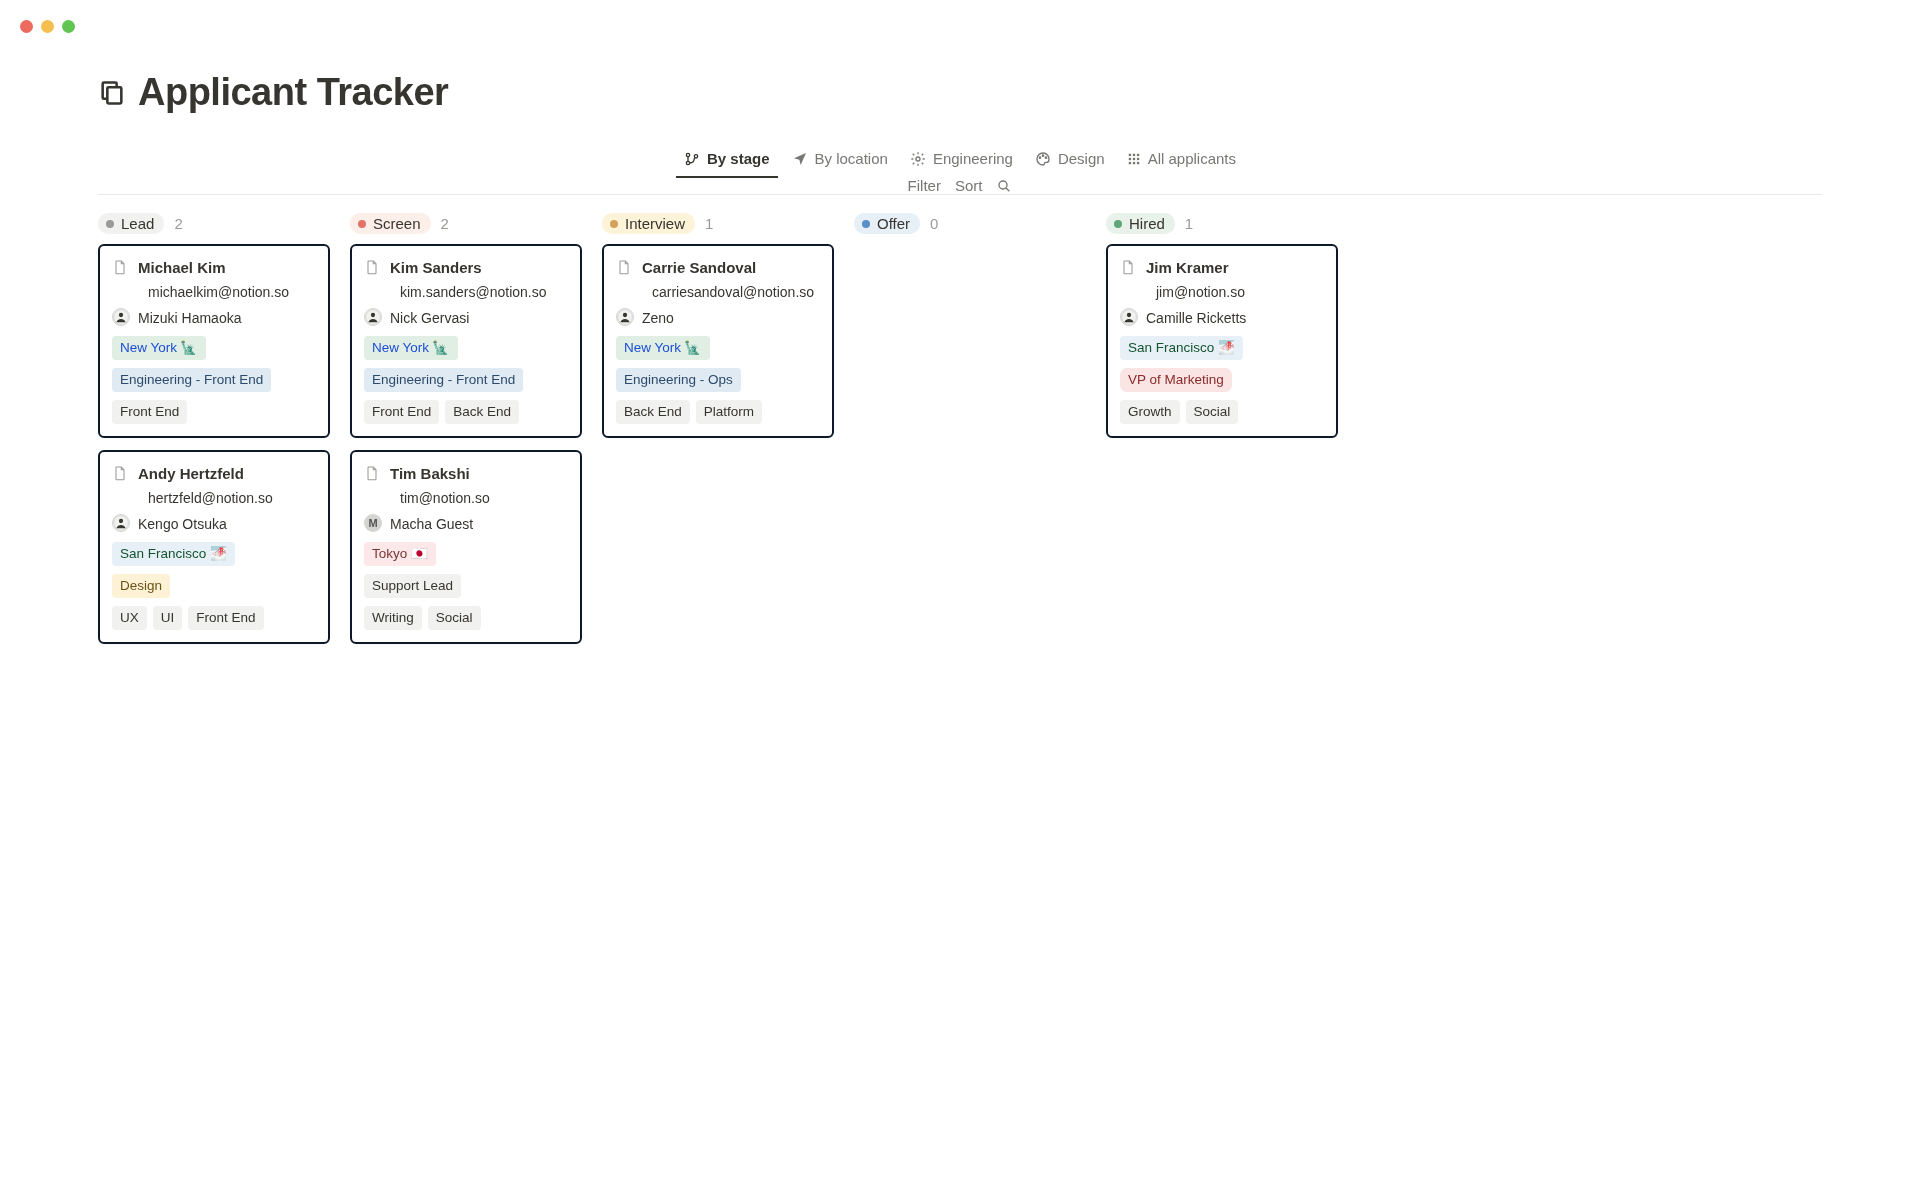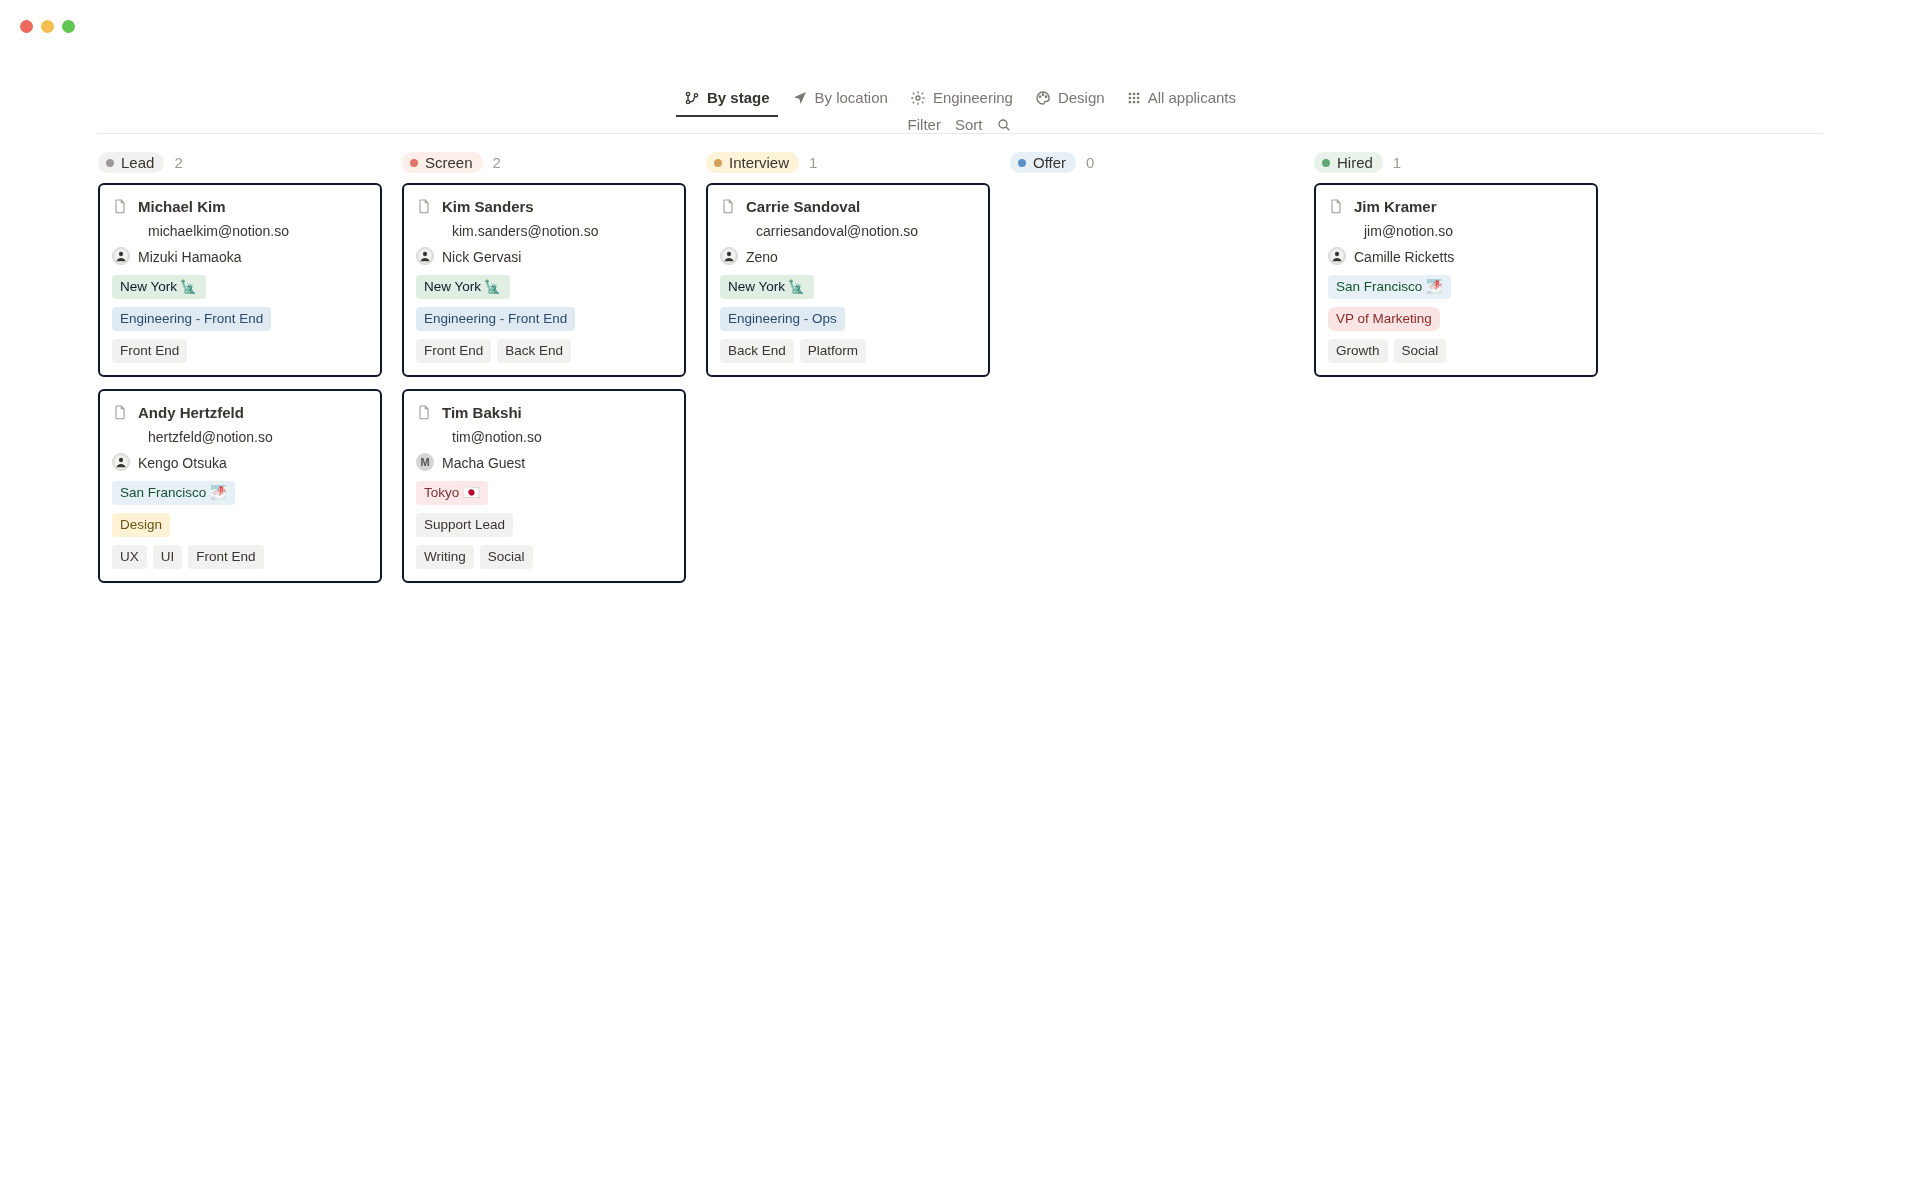--- a/index.html
+++ b/index.html
@@ -23,21 +23,21 @@
 .tab.active { color: #37352f; font-weight: 600; }
 .tab.active::after { content: ""; position: absolute; left: -6px; right: -6px; bottom: -1px; height: 2px; background: #37352f; }
 .tab .icon { width: 16px; height: 16px; }
 .tab .icon-grid { width: 14px; height: 14px; }
 
 .tabs-actions { display: flex; align-items: center; gap: 14px; color: #787774; font-size: 15px; }
 .tabs-actions .action { cursor: pointer; }
 .search-icn { width: 16px; height: 16px; }
 
 .board { display: flex; gap: 20px; margin-top: 18px; align-items: flex-start; overflow-x: visible; }
-.column { width: 284px; flex-shrink: 0; }
+.column { width: 232px; flex-shrink: 0; }
 
 .col-header { display: flex; align-items: center; gap: 10px; margin-bottom: 10px; }
 .col-badge { display: inline-flex; align-items: center; gap: 7px; padding: 2px 10px 2px 8px; border-radius: 10px; font-size: 15px; }
 .col-dot { width: 8px; height: 8px; border-radius: 50%; display: inline-block; }
 .col-count { color: #9b9a97; font-size: 15px; }
 
 .badge-lead  { background: #f1f1ef; } .dot-lead  { background: #9b9a97; }
 .badge-screen{ background: #fceee8; } .dot-screen{ background: #e37568; }
 .badge-interview{ background: #fdf3d8; } .dot-interview{ background: #d5a05a; }
 .badge-offer { background: #e7f0f7; } .dot-offer { background: #5a8fc7; }
@@ -50,40 +50,49 @@
 .card-email { font-size: 14px; color: #37352f; margin-bottom: 8px; margin-left: 36px; }
 .owner-row { display: flex; align-items: flex-end; gap: 8px; margin-bottom: 10px; font-size: 14px; color: #37352f; }
 .avatar { width: 18px; height: 18px; border-radius: 50%; display: flex; align-items: center; justify-content: center; font-size: 11px; font-weight: 600; color: #fff; flex-shrink: 0; }
 .av-face { background: #f1f1ef; border: 1px solid #d4d4d2; }
 .av-letter { background: #d4d4d2; color: #555; }
 
 .chip-row { display: flex; flex-wrap: wrap; gap: 6px; margin-bottom: 8px; }
 .chip-row:last-child { margin-bottom: 0; }
 .chip { display: inline-block; padding: 3px 8px; border-radius: 4px; font-size: 13.5px; line-height: 18px; }
 .chip-grey    { background: #f1f1ef; color: #37352f; }
-.chip-green   { background: #e0eee3; color: #0f172a; }
+.chip-green   { background: #e0eee3; color: #1d4ed8; }
 .chip-blue    { background: #e0eaf3; color: #2c4a6b; text-align: center; }
 .chip-lblueTag{ background: #e7f0f7; color: #14532d; }
 .chip-pink    { background: #fce8e8; color: #7a3535; }
 .chip-red     { background: #fbe4e4; color: #8b2b2b; border-radius: 7px; }
 .chip-yellow  { background: #fdf2d6; color: #6b5215; }
 
 svg { display: block; }
 </style>
 </head>
 <body>
 
 <div class="traffic-lights">
   <div class="tl-dot tl-red"></div>
   <div class="tl-dot tl-yellow"></div>
   <div class="tl-dot tl-green"></div>
 </div>
 
 <div class="page">
 
+  <div class="page-header">
+    <span>
+      <svg class="page-icon" viewBox="0 0 24 24" fill="none" stroke="currentColor" stroke-width="2.2">
+        <rect x="4" y="3" width="12" height="14" rx="1"></rect>
+        <rect x="8" y="7" width="12" height="14" rx="1" fill="#fff"></rect>
+      </svg>
+    </span>
+    <h1 class="page-title">Applicant Tracker</h1>
+  </div>
 
   <div class="tabs-row">
     <div class="tabs" id="tabs">
         <div class="tab active">
           <span>
             <svg class="icon" viewBox="0 0 24 24" fill="none" stroke="currentColor" stroke-width="2">
               <circle cx="6" cy="6" r="2.5"></circle>
               <circle cx="6" cy="18" r="2.5"></circle>
               <circle cx="18" cy="8" r="2.5"></circle>
               <path d="M6 8.5v7"></path>

